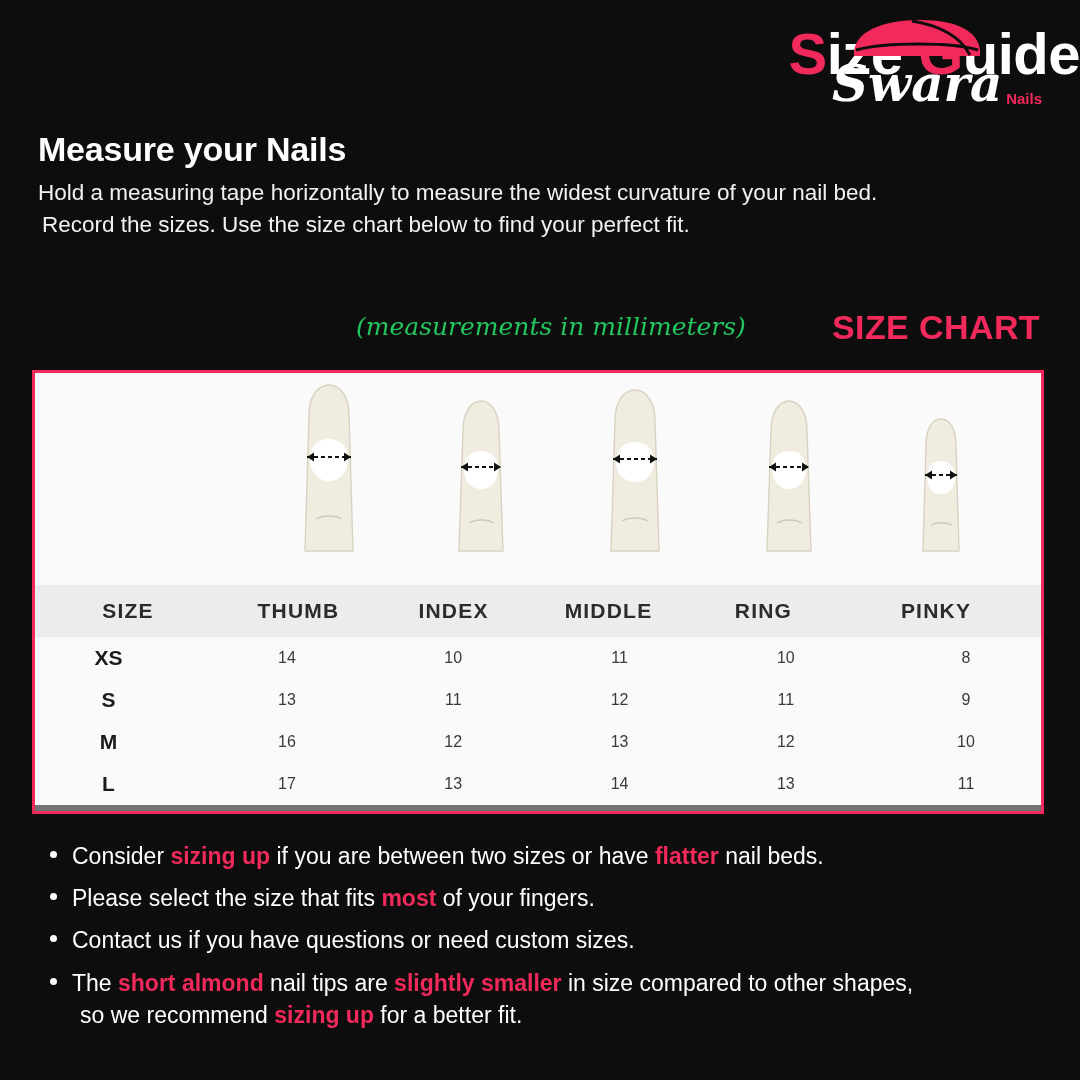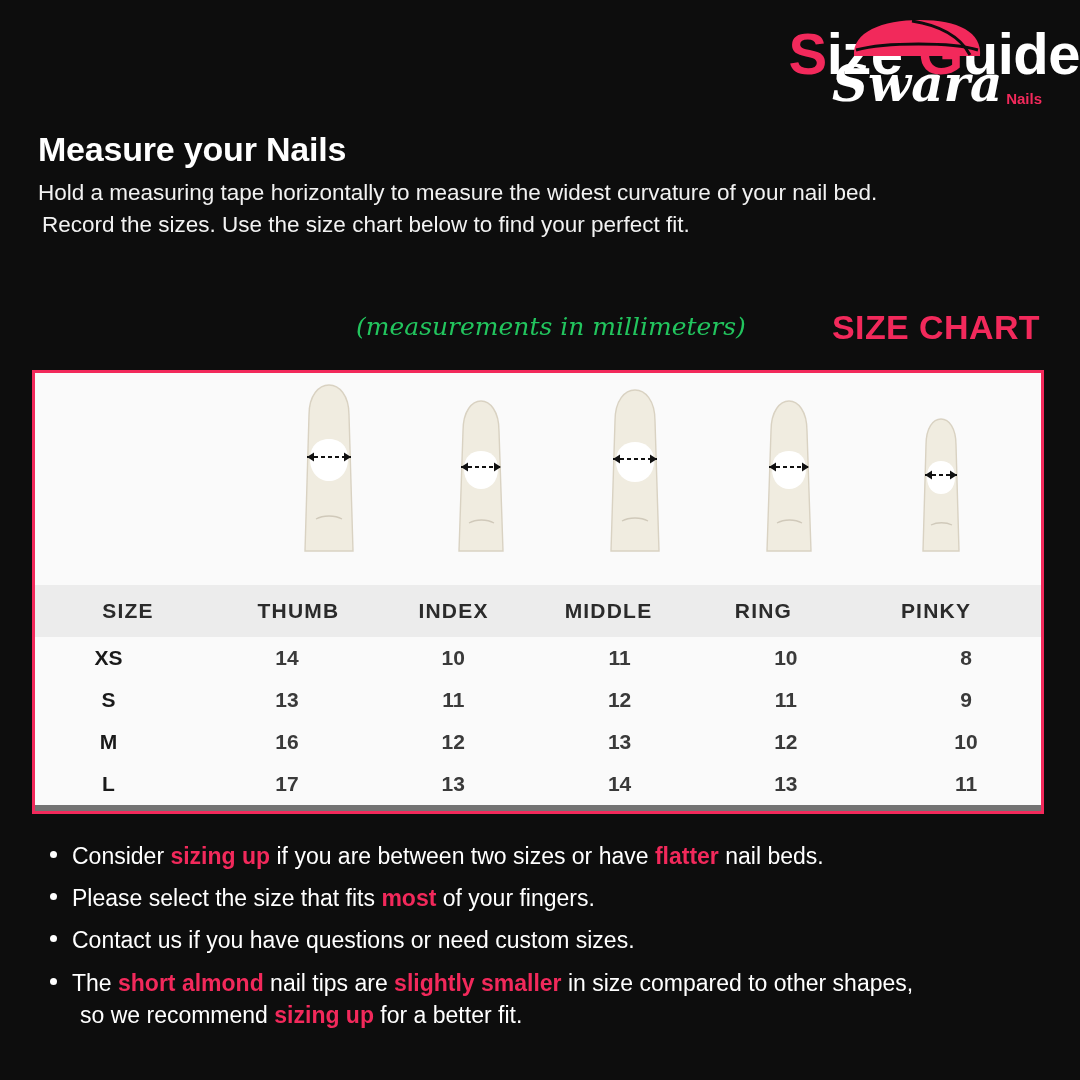--- a/index.html
+++ b/index.html
@@ -162,23 +162,23 @@
     align-items: center;
     background: #fafafa;
     gap: 44px;
   }
   .trow .c0 {
     font-size: 21px;
     font-weight: bold;
     color: #1a1a1a;
   }
   .trow .cell {
-    font-size: 21px;
+    font-size: 16px;
     color: #3a3a3a;
-    font-weight: 700;
+    font-weight: 400;
   }
   .c0 { width: 186px; text-align: center; }
   .c1 { width: 155px; text-align: center; }
   .c2 { width: 155px; text-align: center; }
   .c3 { width: 155px; text-align: center; }
   .c4 { width: 155px; text-align: center; }
   .c5 { width: 190px; text-align: center; }
 
   
   .notes {

